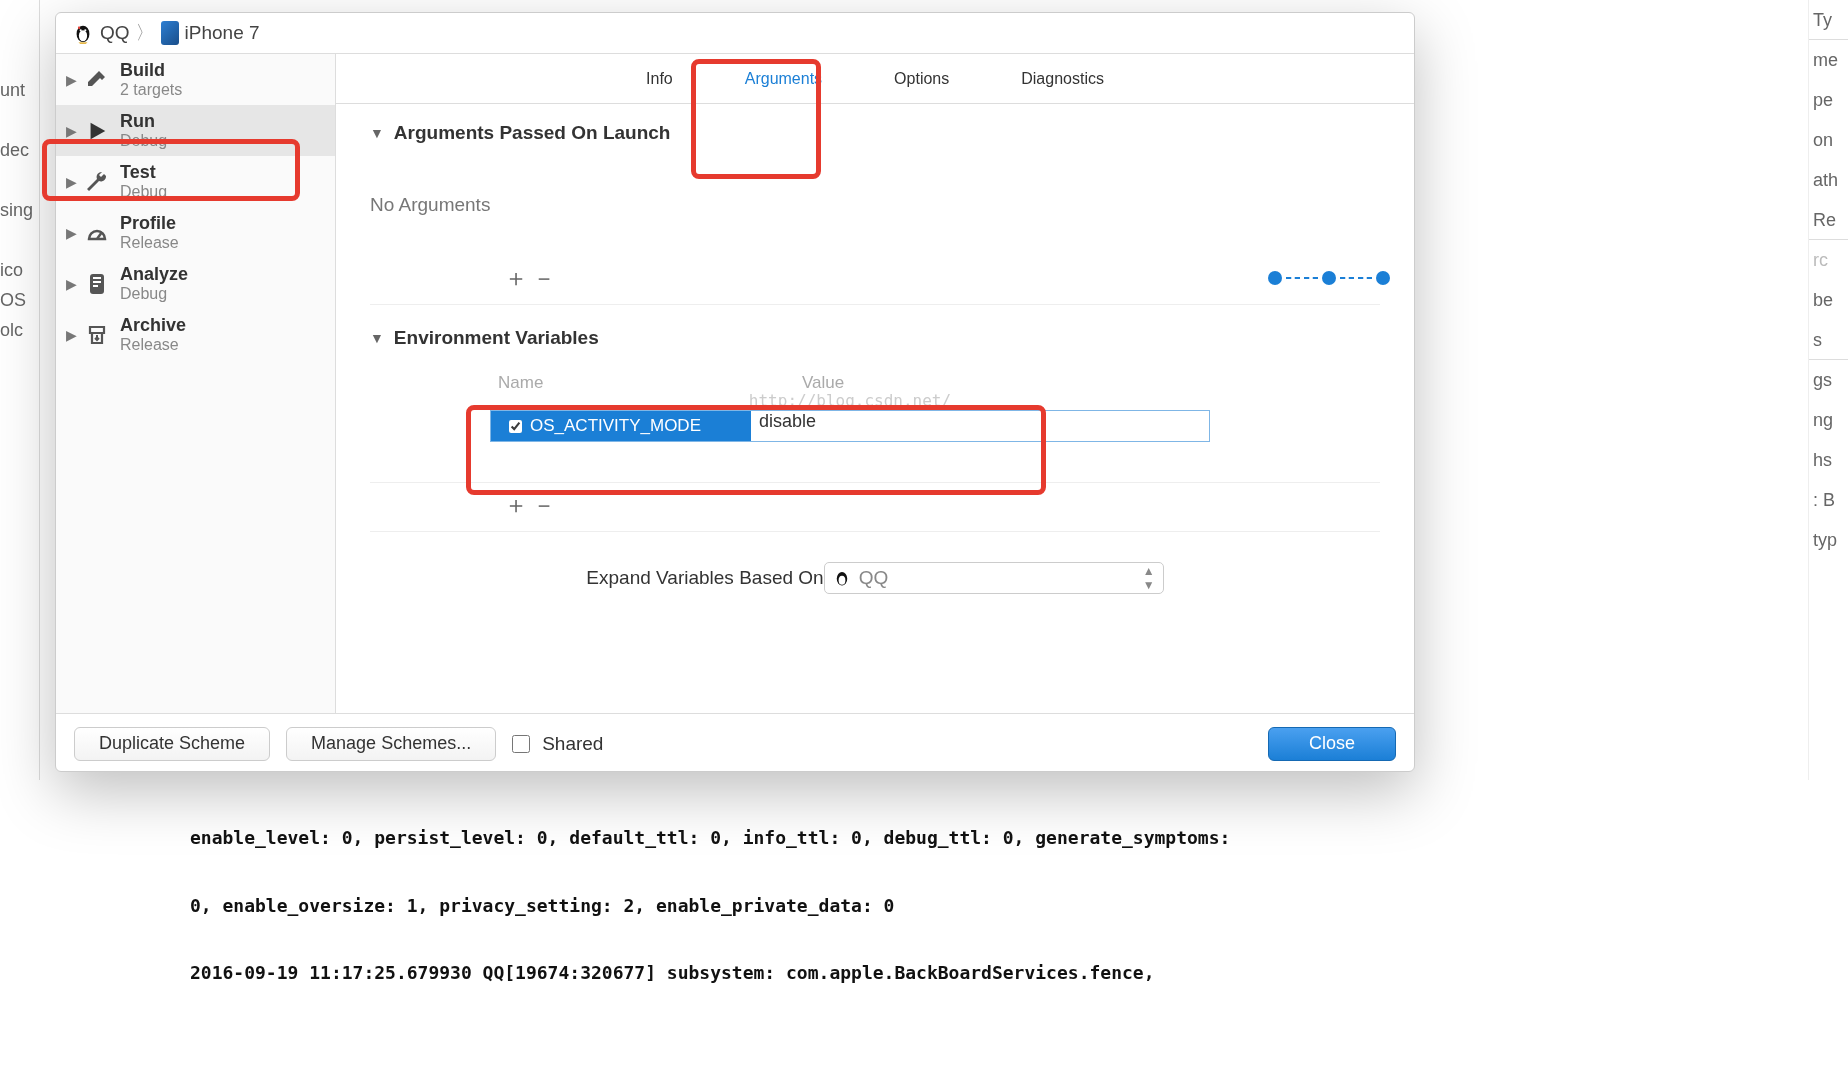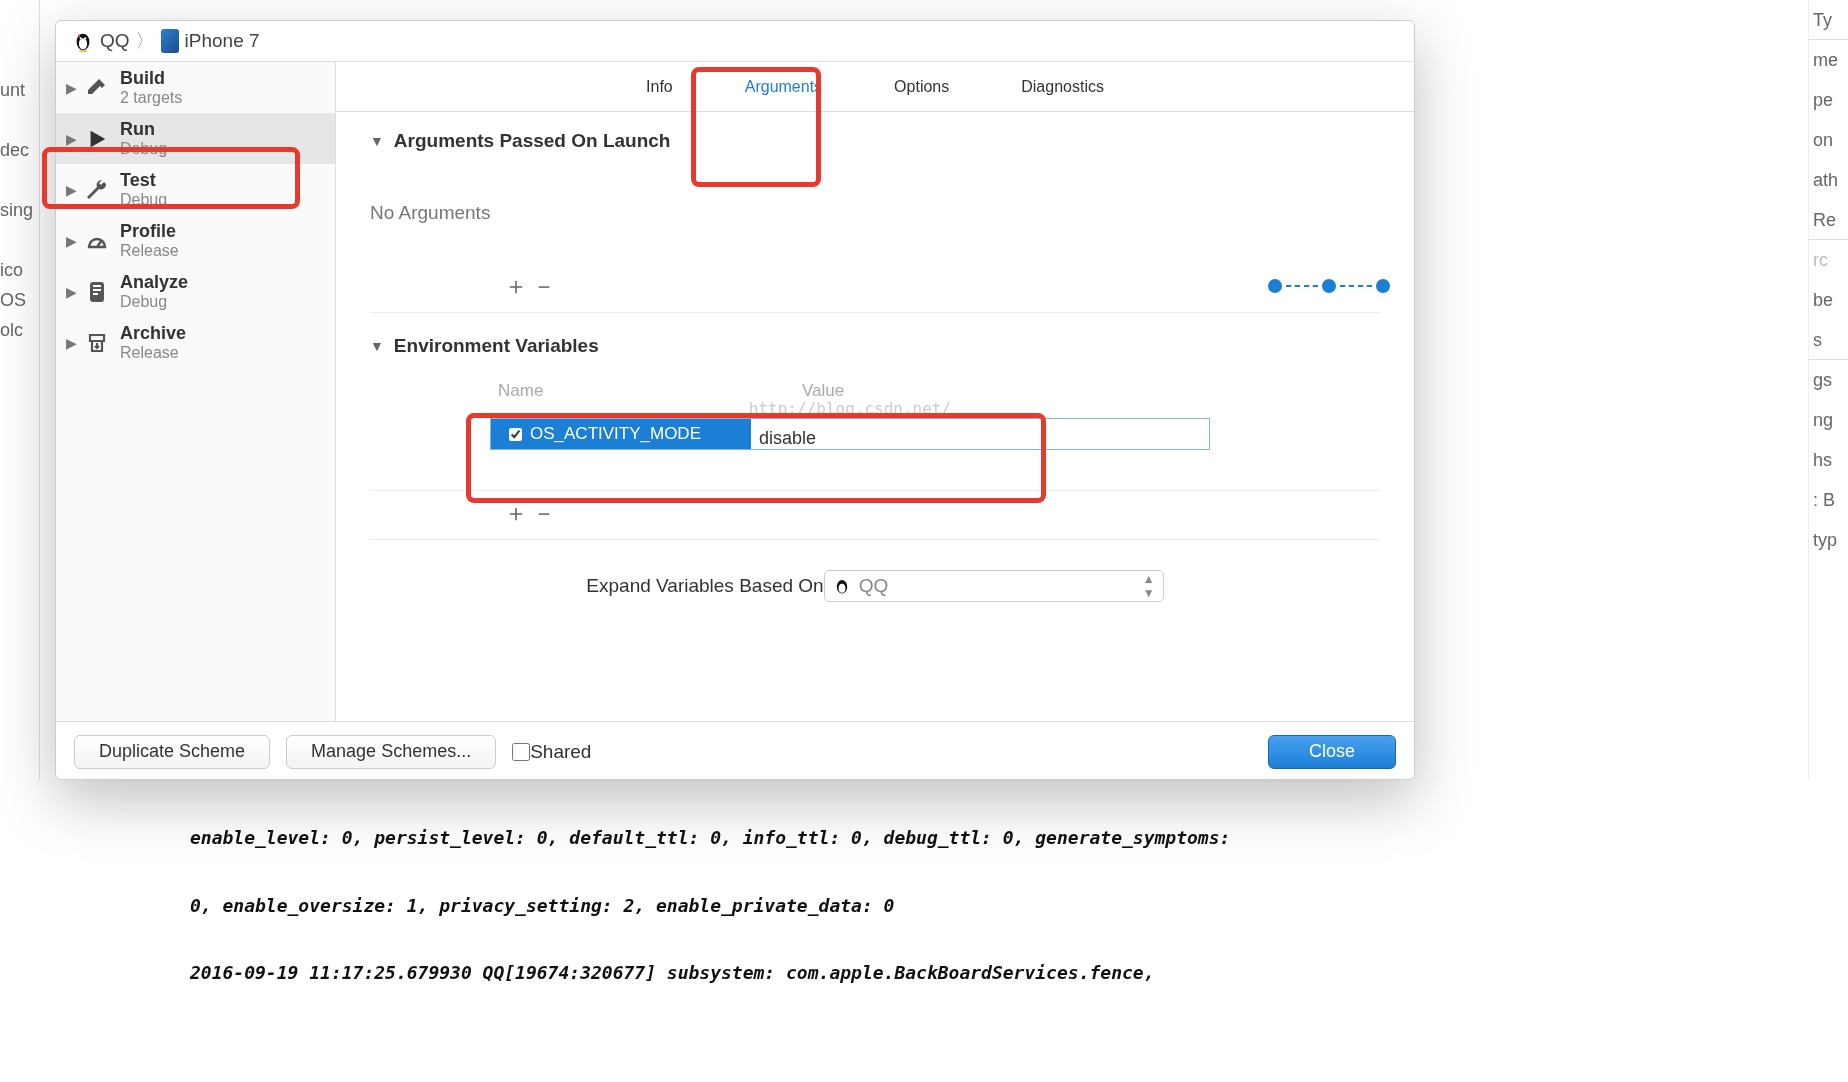--- a/index.html
+++ b/index.html
@@ -8,21 +8,21 @@
 
 .bg-left { position:absolute; left:0; top:0; width:40px; height:780px; background:#fff; border-right:1px solid #ddd; color:#666; font-size:18px; padding-top:80px;}
 .bg-left div{ height:60px; text-align:left; padding-left:0;}
 
 
 .bg-right { position:absolute; right:0; top:0; width:40px; height:780px; background:#fff; border-left:1px solid #eee; color:#666; font-size:18px;}
 .bg-right .hdr{ font-weight:normal; height:40px; line-height:40px; border-bottom:1px solid #ddd;}
 .bg-right div{ height:40px; line-height:40px; padding-left:4px;}
 
 
-.sheet { position:absolute; left:55px; top:20px; width:1360px; height:760px; background:#fff; border-radius:6px; box-shadow: 0 20px 60px rgba(0,0,0,.25); border:1px solid #ccc; }
+.sheet { position:absolute; left:55px; top:12px; width:1360px; height:760px; background:#fff; border-radius:6px; box-shadow: 0 20px 60px rgba(0,0,0,.25); border:1px solid #ccc; }
 
 
 .bc { height:40px; display:flex; align-items:center; padding:0 16px; font-size:19px; color:#444;}
 .bc .chev{ color:#999; margin:0 6px;}
 .bc .penguin{ width:22px; height:22px; display:inline-block; margin-right:6px; vertical-align:middle;}
 .bc .phone{ width:18px; height:24px; display:inline-block; background:linear-gradient(135deg,#2d7fd3,#1a4e8a); border-radius:3px; margin-right:6px; vertical-align:middle;}
 
 .body-row{ display:flex; height:660px; border-top:1px solid #ddd;}
 
 
@@ -53,42 +53,42 @@
 .sliders .dot{ width:14px; height:14px; border-radius:50%; background:#1b7fd6;}
 .sliders .dash{ width:14px; border-top:2px dashed #1b7fd6; height:0;}
 
 .env-table{ margin:20px 0 0 120px; width:720px;}
 .env-head{ display:flex; font-size:17px; color:#aaa; padding:4px 8px;}
 .env-head .c1{ width:260px;}
 .env-head .c2{ flex:1;margin-left:44px;}
 .env-row{ display:flex; align-items:stretch; height:32px; border:1.5px solid #7fb6e6;}
 .env-row .cell-name{ width:260px; background:#1b7fd6; color:#fff; display:flex; align-items:center; padding-left:18px; font-size:17px;}
 .env-row .cell-name input[type=checkbox]{ margin-right:8px; accent-color:#fff;}
-.env-row .cell-val{ flex:1; background:#fff; display:flex; align-items:flex-end; padding-left:8px; font-size:18px;}
+.env-row .cell-val{ flex:1; background:#fff; display:flex; align-items:flex-start; padding-left:8px; font-size:18px;}
 
 .watermark{ text-align:center; color:#ccc; font-size:16px; margin-top:-6px; font-family:monospace; }
 
 .expand-row{ display:flex; align-items:center; justify-content:center; padding:30px 0 10px; font-size:19px;}
 .expand-row .sel{ display:flex; align-items:center; width:340px; height:32px; border:1px solid #ccc; border-radius:5px; padding:0 8px; background:#fff; position:relative; color:#888;}
 .expand-row .sel .penguin{ margin-right:8px;}
 .expand-row .sel .updown{ position:absolute; right:8px; color:#888; font-size:12px;}
 
 
 .footer{ height:60px; border-top:1px solid #ddd; display:flex; align-items:center; padding:0 18px; gap:16px;}
 .footer .macbtn{ height:34px; padding:0 24px; border:1px solid #ccc; border-radius:6px; background:linear-gradient(#fff,#f3f3f3); font-size:18px; cursor:pointer; display:flex; align-items:center;}
 .footer .spacer{ flex:1;}
 .footer .primary{ background:linear-gradient(#4aa0f0,#1b7fd6); color:#fff; border:1px solid #1569b3; padding:0 40px;}
-.footer .chk{ display:flex; align-items:center; gap:0; font-size:19px;}
+.footer .chk{ display:flex; align-items:center; gap:12px; font-size:19px;}
 .footer .chk input{ width:18px; height:18px;}
 
 
 .red-box{ position:absolute; border:5px solid #e63a2e; border-radius:8px; pointer-events:none;}
 
 
-.console{ position:absolute; left:190px; top:782px; width:1120px; font-family: Menlo, Consolas, monospace; font-size:18px; font-weight:bold; color:#111; line-height:1.25; white-space:pre-wrap;font-style:italic;}
+.console{ position:absolute; left:190px; top:782px; width:1120px; font-family: Menlo, Consolas, monospace; font-size:18px; font-weight:bold; color:#111; line-height:1.25; white-space:pre-wrap;}
 
 svg{ display:block;}
 </style>
 </head>
 <body>
 
 <div class="bg-left">
   <div>unt</div>
   <div>dec</div>
   <div>sing</div>

